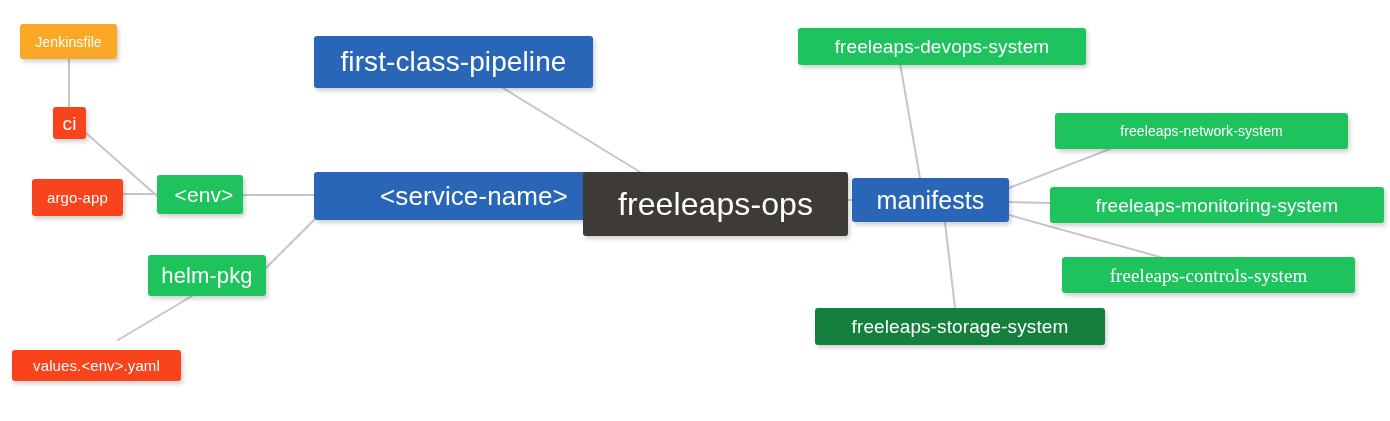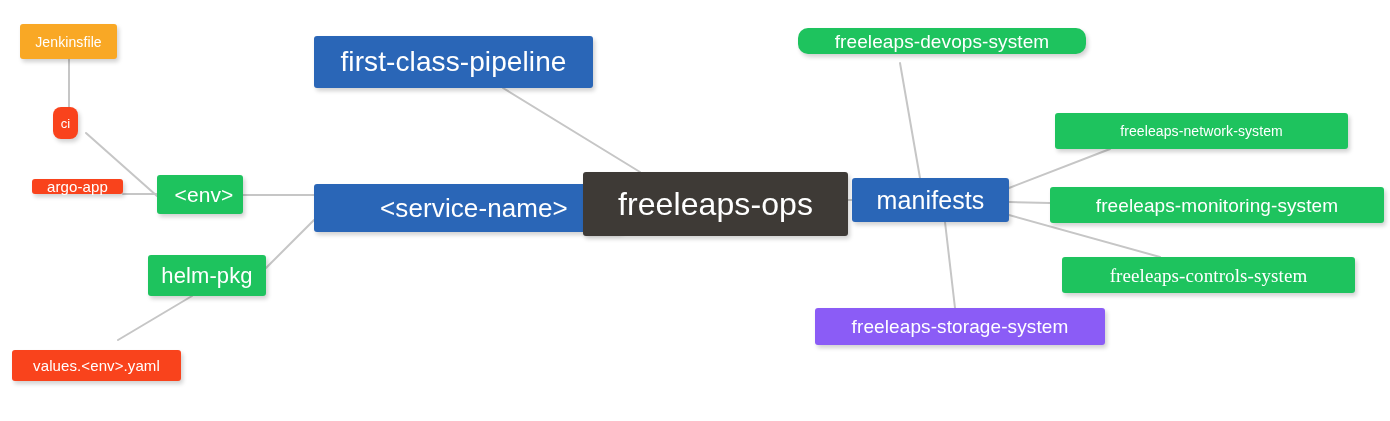--- a/index.html
+++ b/index.html
@@ -66,57 +66,57 @@
       <line x1="1009" y1="188" x2="1110" y2="149" stroke="#c6c6c6" stroke-width="2" stroke-linecap="round"></line>
       <line x1="1009" y1="202" x2="1050" y2="203" stroke="#c6c6c6" stroke-width="2" stroke-linecap="round"></line>
       <line x1="1009" y1="215" x2="1160" y2="257" stroke="#c6c6c6" stroke-width="2" stroke-linecap="round"></line>
       <line x1="945" y1="222" x2="955" y2="308" stroke="#c6c6c6" stroke-width="2" stroke-linecap="round"></line>
     </svg>
 
   <div id="nodes-layer">
       <div class="node" style="left: 20px; top: 24px; width: 97px; height: 35px; background: rgb(249, 168, 37); font-size: 14px;">
         <span class="node-label">Jenkinsfile</span>
       </div>
-      <div class="node" style="left: 53px; top: 107px; width: 25px; height: 32px; background: rgb(249, 67, 28); font-size: 13px; border-radius: 8px;">
+      <div class="node" style="left: 53px; top: 107px; width: 33px; height: 32px; background: rgb(249, 67, 28); font-size: 19px;">
         <span class="node-label">ci</span>
       </div>
-      <div class="node" style="left: 32px; top: 179px; width: 91px; height: 15px; background: rgb(249, 67, 28); font-size: 15px; align-items: center;">
+      <div class="node" style="left: 32px; top: 179px; width: 91px; height: 37px; background: rgb(249, 67, 28); font-size: 15px; align-items: center;">
         <span class="node-label">argo-app</span>
       </div>
       <div class="node" style="left: 157px; top: 175px; width: 86px; height: 39px; background: rgb(30, 195, 94); font-size: 21px; padding-left: 8px;">
         <span class="node-label">&lt;env&gt;</span>
       </div>
       <div class="node" style="left: 148px; top: 255px; width: 118px; height: 41px; background: rgb(30, 195, 94); font-size: 22px;">
         <span class="node-label">helm-pkg</span>
       </div>
       <div class="node" style="left: 12px; top: 334px; width: 169px; height: 31px; background: rgb(249, 67, 28); font-size: 15px; margin-top: 16px;">
         <span class="node-label">values.&lt;env&gt;.yaml</span>
       </div>
       <div class="node" style="left: 314px; top: 36px; width: 279px; height: 52px; background: rgb(42, 102, 183); font-size: 28px;">
         <span class="node-label">first-class-pipeline</span>
       </div>
-      <div class="node" style="left: 314px; top: 184px; width: 308px; height: 48px; background: rgb(42, 102, 183); font-size: 26px; padding-left: 12px;">
+      <div class="node" style="left: 314px; top: 172px; width: 308px; height: 48px; background: rgb(42, 102, 183); font-size: 26px; padding-left: 12px;">
         <span class="node-label">&lt;service-name&gt;</span>
       </div>
       <div class="node" style="left: 583px; top: 172px; width: 265px; height: 64px; background: rgb(62, 58, 54); font-size: 32px;">
         <span class="node-label">freeleaps-ops</span>
       </div>
       <div class="node" style="left: 852px; top: 178px; width: 157px; height: 44px; background: rgb(42, 102, 183); font-size: 25px;">
         <span class="node-label">manifests</span>
       </div>
-      <div class="node" style="left: 798px; top: 28px; width: 288px; height: 26px; background: rgb(30, 195, 94); font-size: 19px; border-radius: 10px;">
+      <div class="node" style="left: 798px; top: 28px; width: 288px; height: 37px; background: rgb(30, 195, 94); font-size: 19px;">
         <span class="node-label">freeleaps-devops-system</span>
       </div>
       <div class="node" style="left: 1055px; top: 113px; width: 293px; height: 36px; background: rgb(30, 195, 94); font-size: 14px;">
         <span class="node-label">freeleaps-network-system</span>
       </div>
       <div class="node" style="left: 1050px; top: 187px; width: 334px; height: 36px; background: rgb(30, 195, 94); font-size: 19px;">
         <span class="node-label">freeleaps-monitoring-system</span>
       </div>
       <div class="node" style="left: 1062px; top: 257px; width: 293px; height: 36px; background: rgb(30, 195, 94); font-size: 19px; font-family: Liberation Serif, serif;">
         <span class="node-label">freeleaps-controls-system</span>
       </div>
-      <div class="node" style="left: 815px; top: 308px; width: 290px; height: 37px; background: #8b5cf6; font-size: 19px;">
+      <div class="node" style="left: 815px; top: 308px; width: 290px; height: 37px; background: #15803d; font-size: 19px;">
         <span class="node-label">freeleaps-storage-system</span>
       </div>
     </div>
 
 </div>
 
 </body></html>

